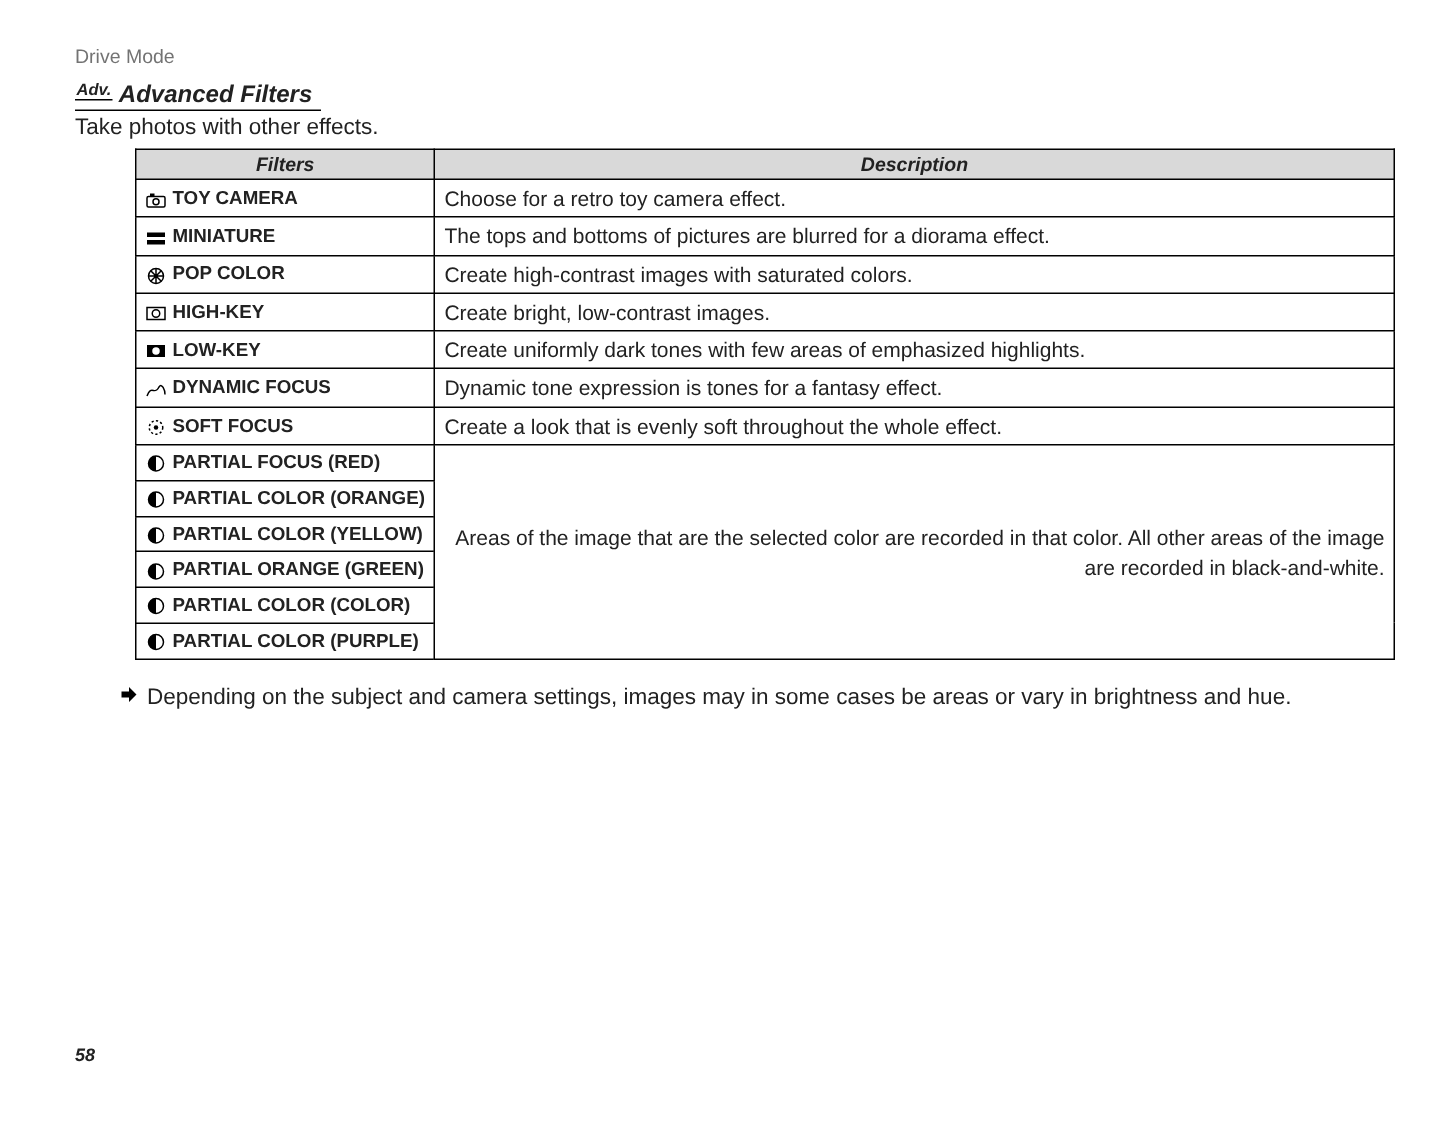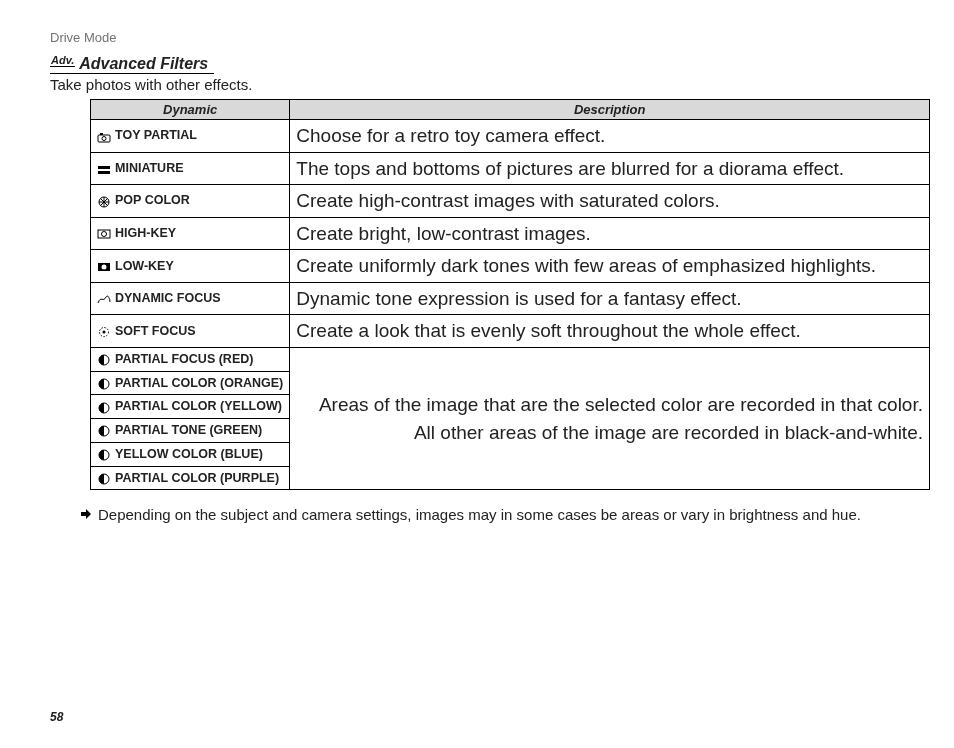--- a/index.html
+++ b/index.html
@@ -53,21 +53,21 @@
     font-weight: 700;
     font-style: italic;
     font-size: 13px;
     text-align: center;
     border: 1px solid #000;
     padding: 2px 6px;
   }
   td {
     border: 1px solid #000;
     padding: 2px 6px;
-    font-size: 19px;
+    font-size: 14px;
     vertical-align: middle;
     line-height: 1.45;
   }
   td.filter-cell {
     font-weight: 700;
     font-size: 12.5px;
     white-space: nowrap;
     vertical-align: middle;
   }
   .filter-icon {
@@ -83,21 +83,21 @@
     font-size: 15px;
     line-height: 1.45;
     display: flex;
   }
   .note-icon {
     margin-right: 6px;
     flex: 0 0 auto;
   }
   .page-num {
     position: absolute;
-    bottom: 24px;
+    bottom: 38px;
     left: 50px;
     font-weight: 700;
     font-style: italic;
     font-size: 12px;
     text-align: right;
   }
 </style>
 </head>
 <body>
 
@@ -106,31 +106,31 @@
 <div class="section-title">
   <span class="adv-badge">Adv.</span>
   <span>Advanced Filters</span>
 </div>
 
 <div class="intro">Take photos with other effects.</div>
 
 <table>
   <thead>
     <tr>
-      <th>Dynamic</th>
+      <th>Filters</th>
       <th>Description</th>
     </tr>
   </thead>
   <tbody id="filter-rows">
       <tr>
         <td class="filter-cell"><span class="filter-icon"><svg width="14" height="12" viewBox="0 0 14 12">
               <rect x="1" y="4" width="12" height="7" rx="1" fill="none" stroke="#000"></rect>
               <circle cx="7" cy="7.5" r="2" fill="none" stroke="#000"></circle>
               <rect x="3" y="2" width="3" height="2" fill="#000"></rect>
-            </svg></span><span>TOY PARTIAL</span></td>
+            </svg></span><span>TOY CAMERA</span></td>
         <td>Choose for a retro toy camera effect.</td>
       </tr>
       <tr>
         <td class="filter-cell"><span class="filter-icon"><svg width="14" height="12" viewBox="0 0 14 12">
               <rect x="1" y="3" width="12" height="3" fill="#000"></rect>
               <rect x="1" y="8" width="12" height="3" fill="#000"></rect>
             </svg></span><span>MINIATURE</span></td>
         <td>The tops and bottoms of pictures are blurred for a diorama effect.</td>
       </tr>
       <tr>
@@ -151,21 +151,21 @@
         <td class="filter-cell"><span class="filter-icon"><svg width="14" height="12" viewBox="0 0 14 12">
               <rect x="1" y="2" width="12" height="8" fill="#000"></rect>
               <circle cx="7" cy="6" r="2.5" fill="#fff"></circle>
             </svg></span><span>LOW-KEY</span></td>
         <td>Create uniformly dark tones with few areas of emphasized highlights.</td>
       </tr>
       <tr>
         <td class="filter-cell"><span class="filter-icon"><svg width="14" height="12" viewBox="0 0 14 12">
               <path d="M1 10 C4 2,6 10,9 4 C11 1,13 6,13 9" fill="none" stroke="#000"></path>
             </svg></span><span>DYNAMIC FOCUS</span></td>
-        <td>Dynamic tone expression is used for a fantasy effect.</td>
+        <td>Dynamic tone expression is tones for a fantasy effect.</td>
       </tr>
       <tr>
         <td class="filter-cell"><span class="filter-icon"><svg width="14" height="12" viewBox="0 0 14 12">
               <circle cx="7" cy="6" r="4.5" fill="none" stroke="#000" stroke-dasharray="1.5 1.5"></circle>
               <circle cx="7" cy="6" r="1.5" fill="#000"></circle>
             </svg></span><span>SOFT FOCUS</span></td>
         <td>Create a look that is evenly soft throughout the whole effect.</td>
       </tr>
       <tr>
         <td class="filter-cell"><span class="filter-icon"><svg width="14" height="12" viewBox="0 0 14 12">
@@ -183,27 +183,27 @@
       <tr>
         <td class="filter-cell"><span class="filter-icon"><svg width="14" height="12" viewBox="0 0 14 12">
               <path d="M7 1a5 5 0 1 0 0 10z" fill="#000"></path>
               <circle cx="7" cy="6" r="5" fill="none" stroke="#000"></circle>
             </svg></span><span>PARTIAL COLOR (YELLOW)</span></td>
       </tr>
       <tr>
         <td class="filter-cell"><span class="filter-icon"><svg width="14" height="12" viewBox="0 0 14 12">
               <path d="M7 1a5 5 0 1 0 0 10z" fill="#000"></path>
               <circle cx="7" cy="6" r="5" fill="none" stroke="#000"></circle>
-            </svg></span><span>PARTIAL TONE (GREEN)</span></td>
-      </tr>
-      <tr>
-        <td class="filter-cell"><span class="filter-icon"><svg width="14" height="12" viewBox="0 0 14 12">
-              <path d="M7 1a5 5 0 1 0 0 10z" fill="#000"></path>
-              <circle cx="7" cy="6" r="5" fill="none" stroke="#000"></circle>
-            </svg></span><span>YELLOW COLOR (BLUE)</span></td>
+            </svg></span><span>PARTIAL ORANGE (GREEN)</span></td>
+      </tr>
+      <tr>
+        <td class="filter-cell"><span class="filter-icon"><svg width="14" height="12" viewBox="0 0 14 12">
+              <path d="M7 1a5 5 0 1 0 0 10z" fill="#000"></path>
+              <circle cx="7" cy="6" r="5" fill="none" stroke="#000"></circle>
+            </svg></span><span>PARTIAL COLOR (COLOR)</span></td>
       </tr>
       <tr>
         <td class="filter-cell"><span class="filter-icon"><svg width="14" height="12" viewBox="0 0 14 12">
               <path d="M7 1a5 5 0 1 0 0 10z" fill="#000"></path>
               <circle cx="7" cy="6" r="5" fill="none" stroke="#000"></circle>
             </svg></span><span>PARTIAL COLOR (PURPLE)</span></td>
       </tr>
     </tbody>
 </table>
 

